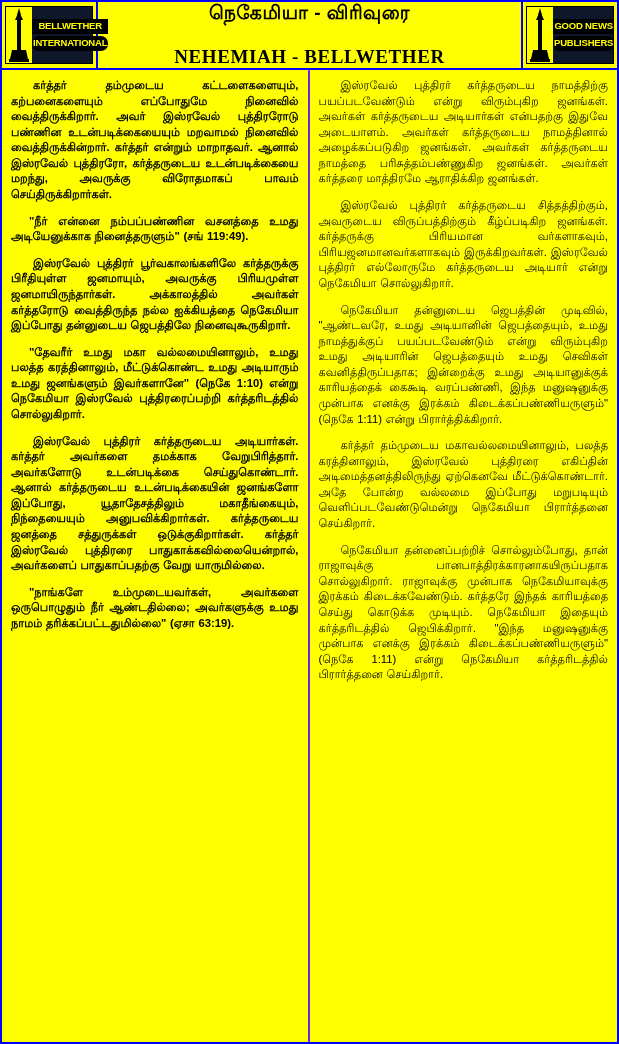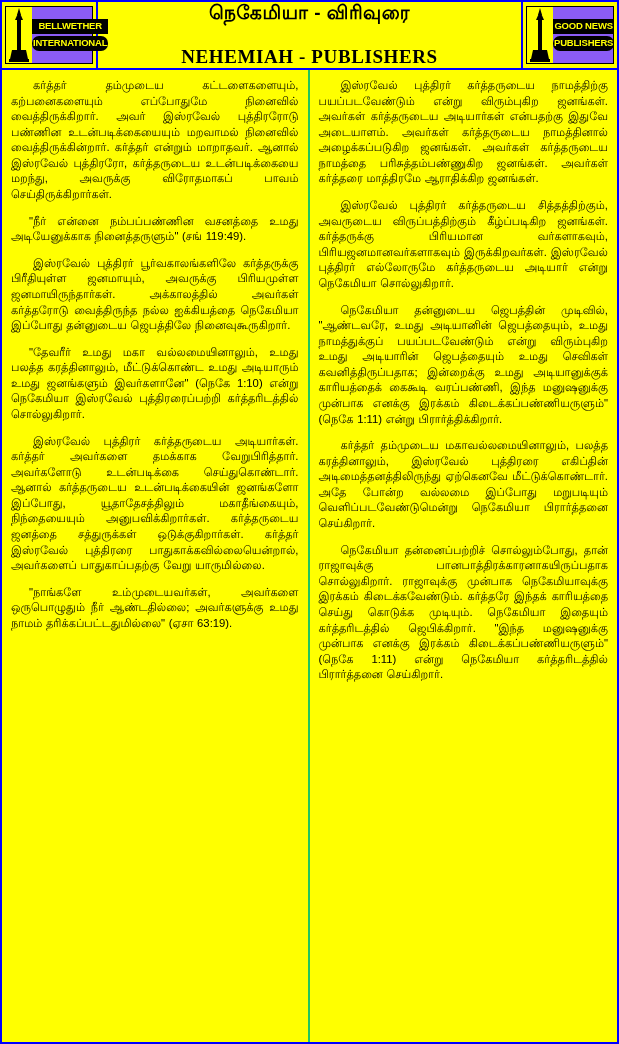--- a/index.html
+++ b/index.html
@@ -41,21 +41,21 @@
   .logo-box.right {
     border-right: none;
     border-left: 2px solid #0000ff;
   }
   .logo-inner {
     border: 1.5px solid #000;
     width: 88px;
     height: 58px;
     display: flex;
     align-items: center;
-    background: #8b5cf6;
+    background: #0f172a;
     box-sizing: border-box;
   }
   .logo-mark {
     width: 26px;
     height: 56px;
     position: relative;
     flex: none;
   }
   .logo-text {
     flex: 1;
@@ -109,21 +109,22 @@
     height: calc(100% - 68px);
     box-sizing: border-box;
   }
   .col {
     width: 50%;
     box-sizing: border-box;
     padding: 8px 9px 6px 9px;
     overflow: hidden;
   }
   .col.left {
-    border-right: 2px solid #22c55e;
+    border-right: 2px solid #6d28d9;
+    font-weight: bold;
   }
   .para {
     font-size: 11.3px;
     line-height: 1.38;
     color: #000;
     text-align: justify;
     text-justify: inter-word;
     margin: 0 0 11px 0;
     text-indent: 22px;
     word-spacing: 0.5px;
@@ -156,21 +157,21 @@
         </span>
         <span class="logo-text">
           <span class="l1">BELLWETHER</span>
           <span class="l2">INTERNATIONAL</span>
         </span>
       </div>
     </div>
 
     <div class="header-titles">
       <div class="title-ta">நெகேமியா  -  விரிவுரை</div>
-      <div class="title-en">NEHEMIAH - PUBLISHERS</div>
+      <div class="title-en">NEHEMIAH - BELLWETHER</div>
     </div>
 
     <div class="logo-box right">
       <div class="logo-inner">
         <span class="logo-mark">
           <svg width="26" height="56" viewBox="0 0 26 56" aria-hidden="true">
             <rect x="0" y="0" width="26" height="56" fill="#ffff00"></rect>
             <path d="M13 4 L9 13 L17 13 Z" fill="#000"></path>
             <path d="M13 1 L11 8 L15 8 Z" fill="#000"></path>
             <rect x="11" y="13" width="4" height="30" fill="#000"></rect>

